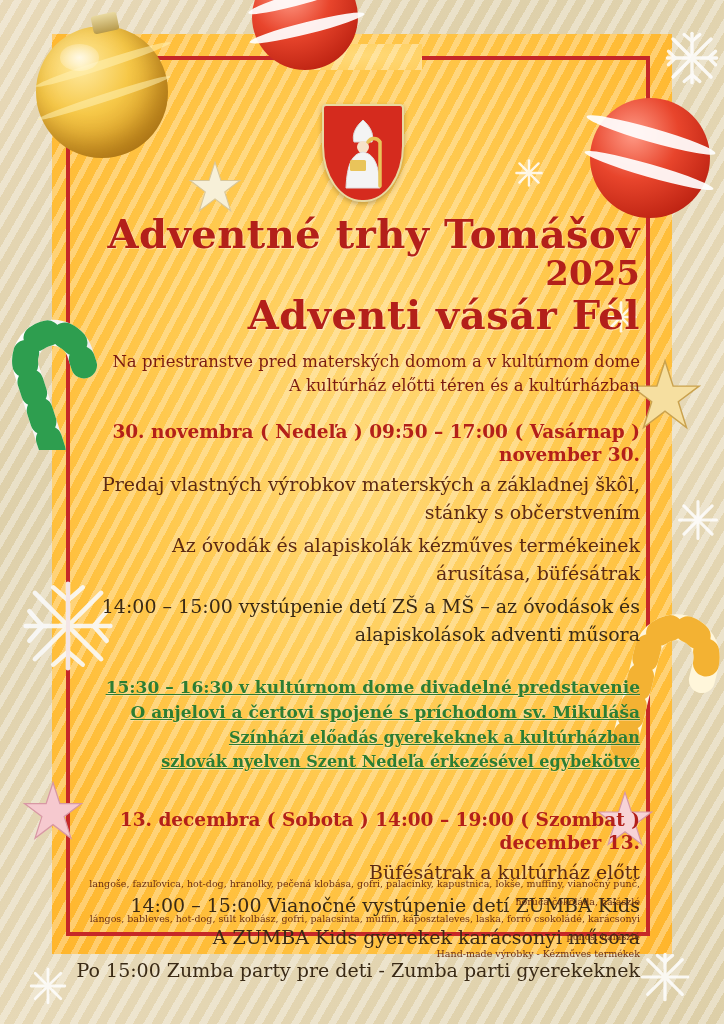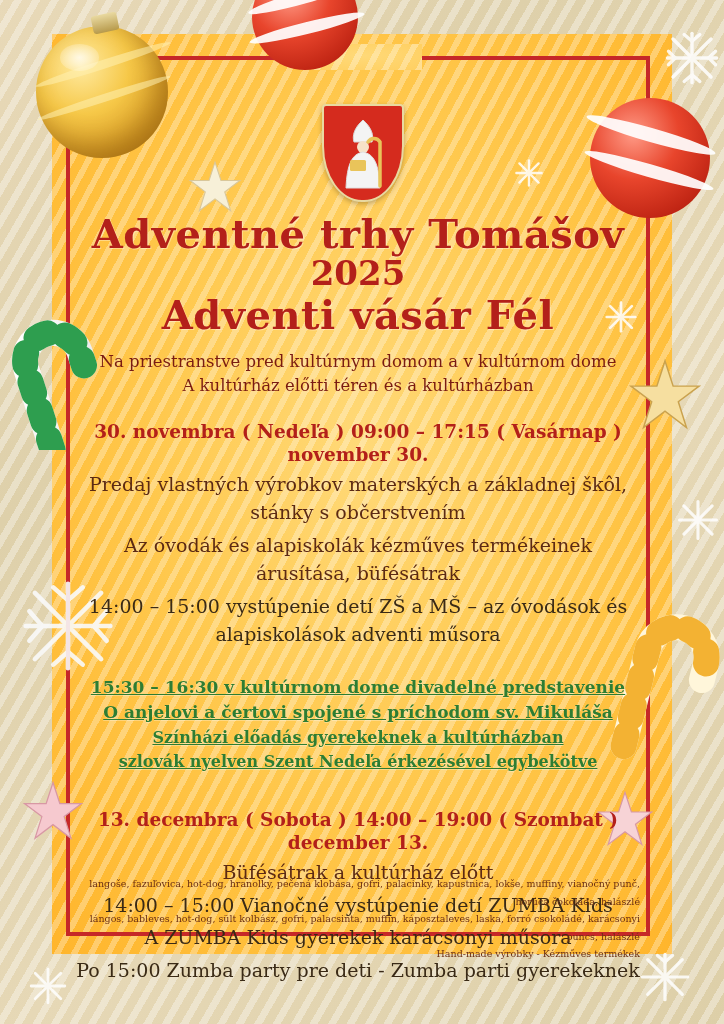--- a/index.html
+++ b/index.html
@@ -126,21 +126,21 @@
     overflow:hidden;
   }
   .bishop { position:absolute; left:50%; top:10px; transform:translateX(-50%); }
 
   
   .content {
     position: absolute;
     left: 76px;
     top: 212px;
     width: 564px;
-    text-align: center;
+    text-align: right;
   }
   .title1, .title3 {
     font-size: 40px;
     line-height: 1.08;
     color: #b3201a;
     font-weight: bold;
     letter-spacing: .5px;
     text-shadow: 1px 1px 0 rgba(255,255,255,.35);
     font-family: "DejaVu Serif", serif;
   }
@@ -347,26 +347,26 @@
       <rect x="18" y="44" width="16" height="11" rx="1.5" fill="#e9c45a"></rect>
     </svg>
   </div>
 
   <div class="content">
     <div class="title1">Adventné trhy Tomášov</div>
     <div class="title2">2025</div>
     <div class="title3">Adventi vásár Fél</div>
 
     <div class="subtitle">
-      <div>Na priestranstve pred kultúrnym domom a v kultúrnom dome</div>
+      <div>Na priestranstve pred materských domom a v kultúrnom dome</div>
       <div>A kultúrház előtti téren és a kultúrházban</div>
     </div>
 
     <div class="block">
-      <div class="day-head">30. novembra ( Nedeľa ) 09:00 – 17:15 ( Vasárnap ) november 30.</div>
+      <div class="day-head">30. novembra ( Nedeľa ) 09:50 – 17:00 ( Vasárnap ) november 30.</div>
       <div class="day-line">Predaj vlastných výrobkov materských a základnej škôl, stánky s občerstvením</div>
       <div class="day-line">Az óvodák és alapiskolák kézműves termékeinek árusítása, büfésátrak</div>
       <div class="day-line dark">14:00 – 15:00 vystúpenie detí ZŠ a MŠ – az óvodások és alapiskolások adventi műsora</div>
     </div>
 
 
     <div class="green-block">
       <div>15:30 – 16:30 v kultúrnom dome divadelné predstavenie</div>
       <div>O anjelovi a čertovi spojené s príchodom sv. Mikuláša</div>
       <div class="sm">Színházi előadás gyerekeknek a kultúrházban</div>

